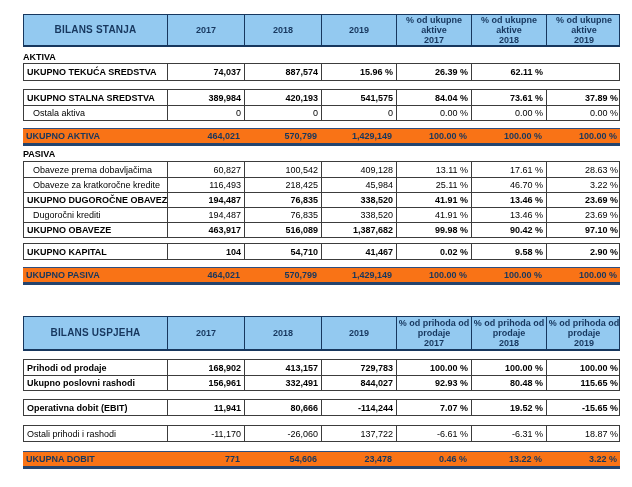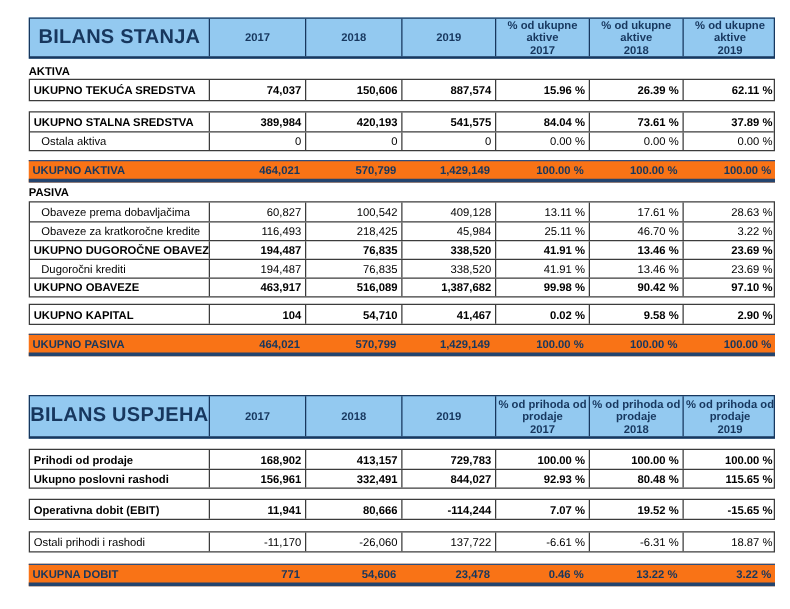--- a/index.html
+++ b/index.html
@@ -7,21 +7,21 @@
   .sheet{width:597px;margin-left:23px;}
 
   
   .grid{display:grid;grid-template-columns:143px 77px 77px 75px 75px 75px 75px;box-sizing:border-box;}
 
   
   .thead{background:#93C9F0;border:1px solid #17375E;border-bottom-width:2px;}
   .thead .hc{box-sizing:border-box;display:flex;flex-direction:column;align-items:center;justify-content:center;
              text-align:center;color:#17375E;font-weight:bold;font-size:9px;line-height:10px;border-left:1px solid #17375E;}
   .thead .hc:first-child{border-left:none;}
-  .thead .title{font-size:16px;letter-spacing:.2px;}
+  .thead .title{font-size:10px;letter-spacing:.2px;}
   .h1{height:33px;margin-top:14px;}
   .h2{height:35px;margin-top:31px;}
 
   
   .seclabel{font-size:9px;font-weight:bold;color:#000;height:12px;display:flex;align-items:center;}
 
   
   .box{border:1px solid #3c3c3c;}
   .box .grid{height:15px;border-top:1px solid #3c3c3c;}
   .box .grid:first-child{border-top:none;}
@@ -64,21 +64,20 @@
       <span>2019</span>
     </div>
   </div>
 
   <div class="seclabel mt4">AKTIVA</div>
 
   <div class="box tall">
       <div class="grid b">
         <div class="cell lab">UKUPNO TEKUĆA SREDSTVA</div>
         <div class="cell num">74,037</div>
-        <div class="cell num">150,606</div>
         <div class="cell num">887,574</div>
         <div class="cell num">15.96 %</div>
         <div class="cell num">26.39 %</div>
         <div class="cell num">62.11 %</div>
       </div>
     </div>
 
   <div class="box mt8">
       <div class="grid b">
         <div class="cell lab">UKUPNO STALNA SREDSTVA</div>

